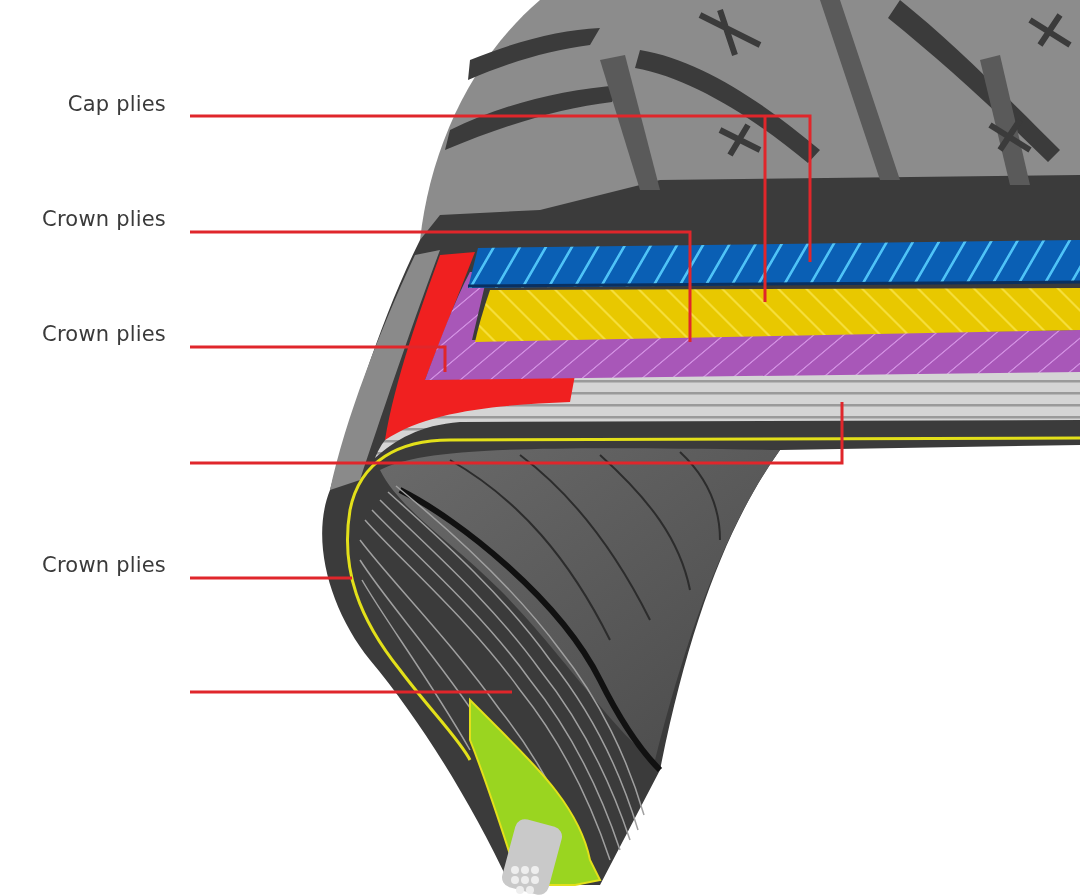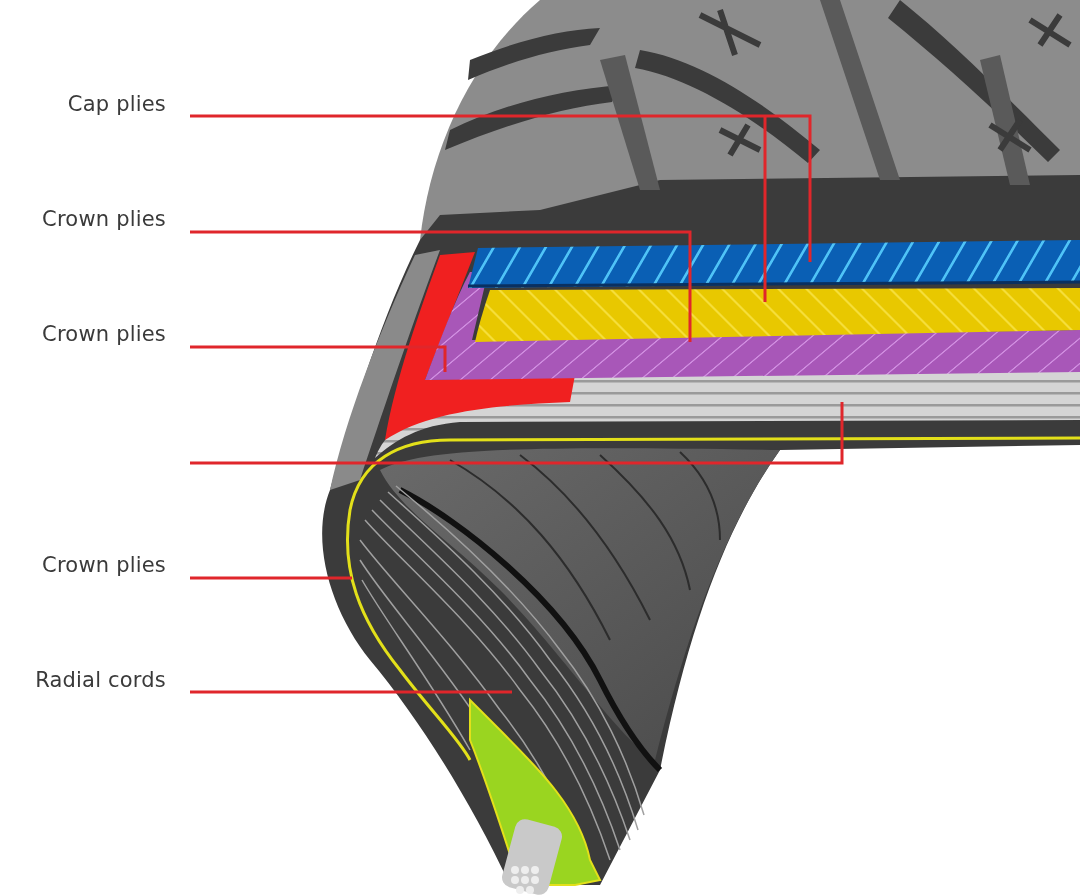--- a/index.html
+++ b/index.html
@@ -116,14 +116,13 @@
       <polyline points="190,463 842,463 842,402"></polyline>
       <polyline points="190,578 352,578"></polyline>
       <polyline points="190,692 512,692"></polyline>
     </g>
   </svg>
 
   <div class="label" style="top:94px;">Cap plies</div>
   <div class="label" style="top:209px;">Crown plies</div>
   <div class="label" style="top:324px;">Crown plies</div>
   <div class="label" style="top:555px;">Crown plies</div>
-  <div class="label" style="top:670px;">Radial cords</div>
 </div>
 
 </body></html>

